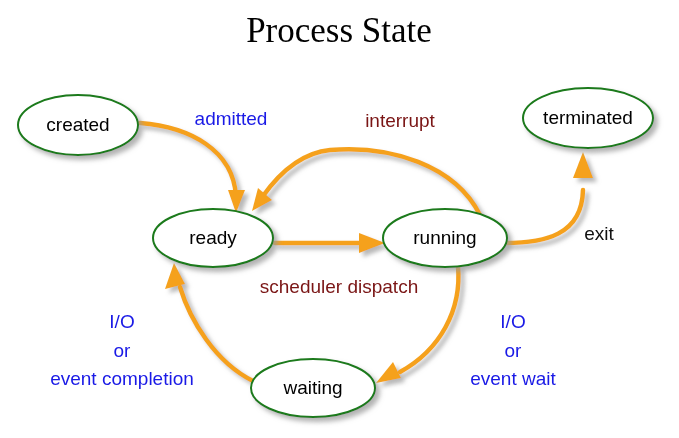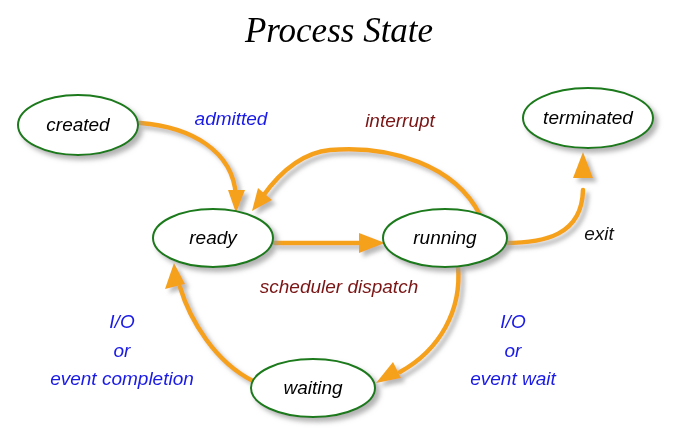--- a/index.html
+++ b/index.html
@@ -3,21 +3,21 @@
 <meta charset="utf-8">
 <style>
   html,body{margin:0;padding:0;}
   body{
     width:679px;height:438px;
     background:#ffffff;
     font-family:"Liberation Sans", sans-serif;
     overflow:hidden;
     position:relative;
   }
-  #stage{position:absolute;inset:0;width:595px;height:438px;font-style:italic;}
+  #stage{position:absolute;inset:0;width:595px;height:438px;}
   svg{display:block;width:679px;height:438px;}
   .node-label{
     font-family:"Liberation Sans", sans-serif;
     font-size:19px;
     fill:#000000;
     text-anchor:middle;
     dominant-baseline:middle;
   }
   .edge-label{
     font-family:"Liberation Sans", sans-serif;

